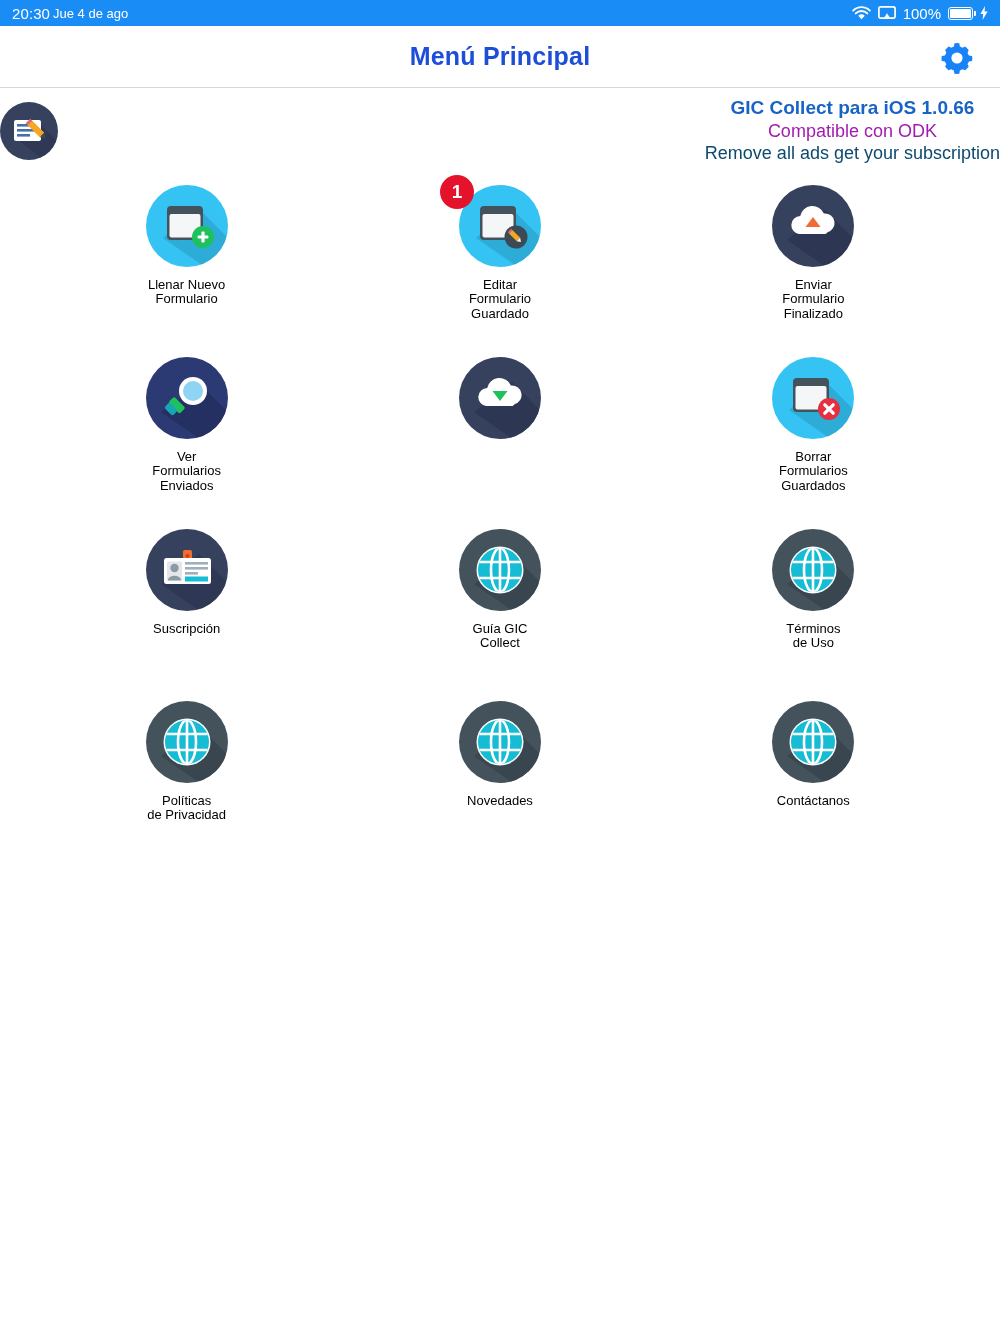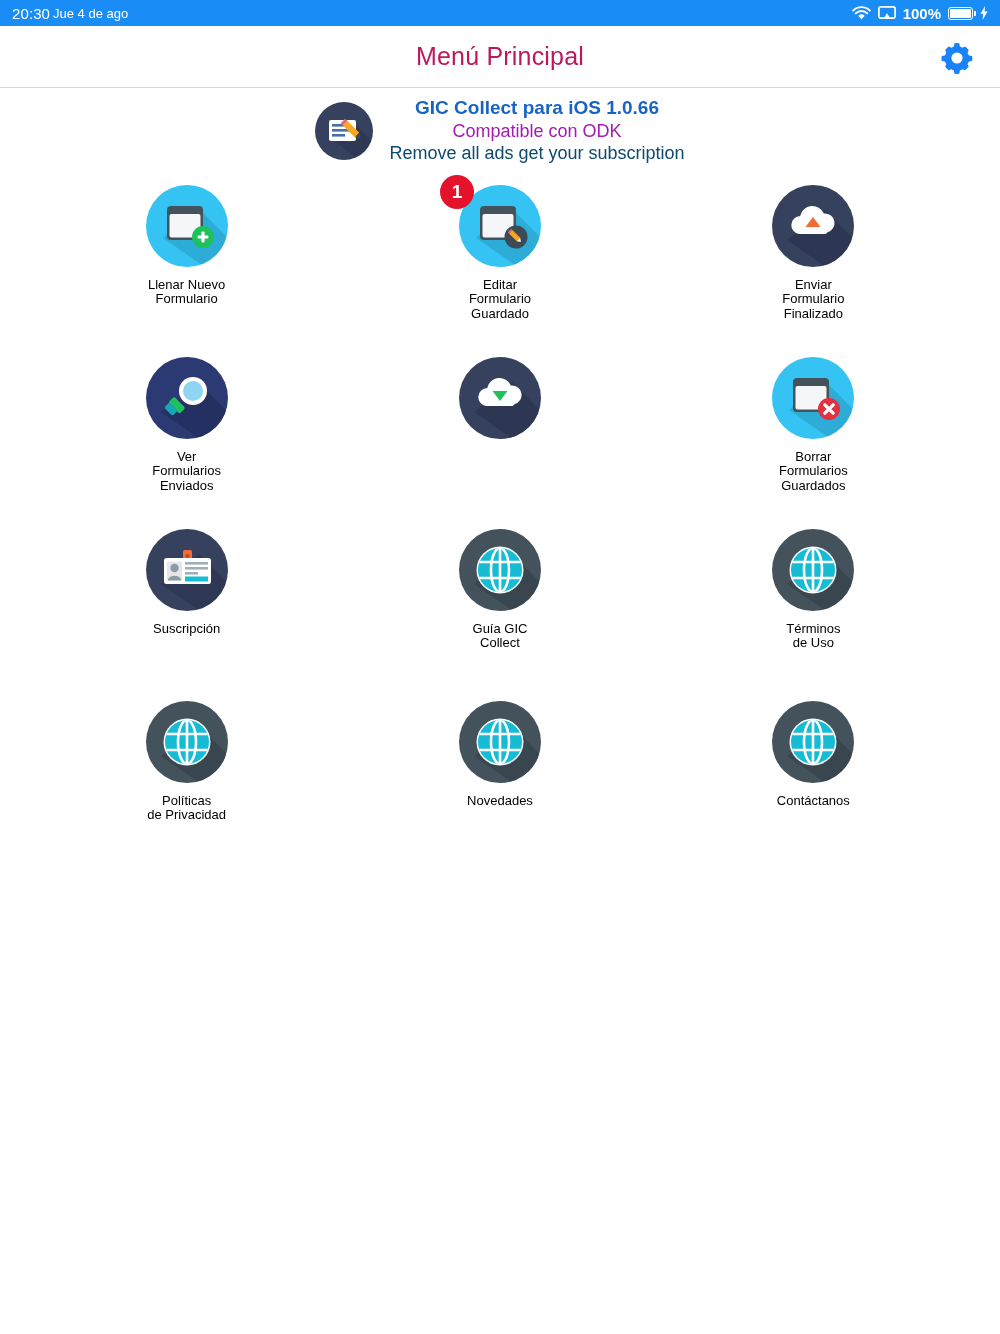--- a/index.html
+++ b/index.html
@@ -15,21 +15,21 @@
     height: 26px; width: 1000px;
     background: #1a8cf5;
     color: #ffffff;
     display: flex; align-items: center;
     padding: 0 12px;
     font-size: 15px;
   }
   .sb-left { display: flex; align-items: center; gap: 3px; }
   .sb-time { font-size: 15px; letter-spacing: .1px; }
   .sb-date { font-size: 13px; }
-  .sb-right { margin-left: auto; display: flex; align-items: center; gap: 7px; font-weight: bold; }
+  .sb-right { margin-left: auto; display: flex; align-items: center; gap: 7px; }
   .sb-pct { font-size: 15px; }
   .battery {
     width: 25px; height: 13px;
     border: 1.6px solid #ffffff; border-radius: 3px;
     position: relative; display: inline-block;
   }
   .battery::after {
     content: ""; position: absolute; right: -4px; top: 3.5px;
     width: 2.3px; height: 5px; background: #ffffff; border-radius: 0 1px 1px 0;
   }
@@ -38,32 +38,32 @@
   
   .navbar {
     height: 62px; width: 1000px;
     background: #ffffff;
     border-bottom: 1px solid #d8d8d8;
     display: flex; align-items: center;
     position: relative;
   }
   .nav-title {
     position: absolute; left: 0; right: 0; text-align: center;
-    font-size: 25px; font-weight: normal; color: #be185d;
+    font-size: 25px; font-weight: bold; color: #1d4ed8;
     letter-spacing: .2px;
   }
   .gear-btn {
     position: absolute; right: 22px; top: 50%; transform: translateY(-50%);
     width: 42px; height: 42px; display: flex; align-items: center; justify-content: center;
     cursor: pointer;
   }
 
   
   .banner {
-    display: flex; align-items: center; justify-content: center;
+    display: flex; align-items: center; justify-content: space-between;
     gap: 16px; padding-top: 13px; height: 72px;
   }
   .banner-icon { width: 58px; height: 58px; flex: 0 0 58px; }
   .banner-text { text-align: center; line-height: 1.25; }
   .banner-line1 { font-size: 19px; font-weight: bold; color: #1763c6; }
   .banner-line2 { font-size: 18px; color: #a21caf; }
   .banner-line3 { font-size: 18px; color: #0c4a6e; }
 
   
   .grid {

